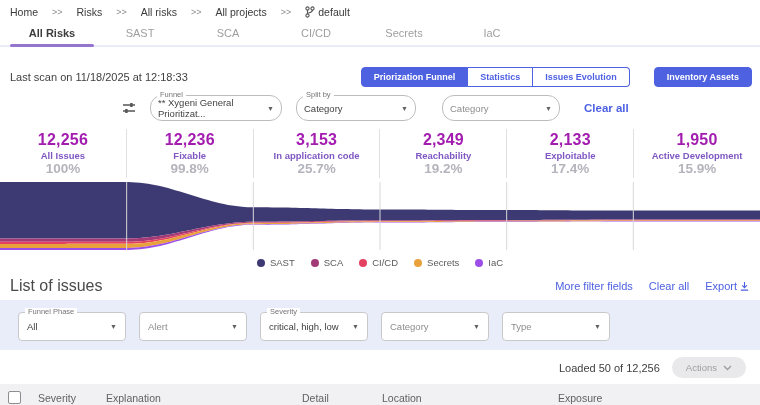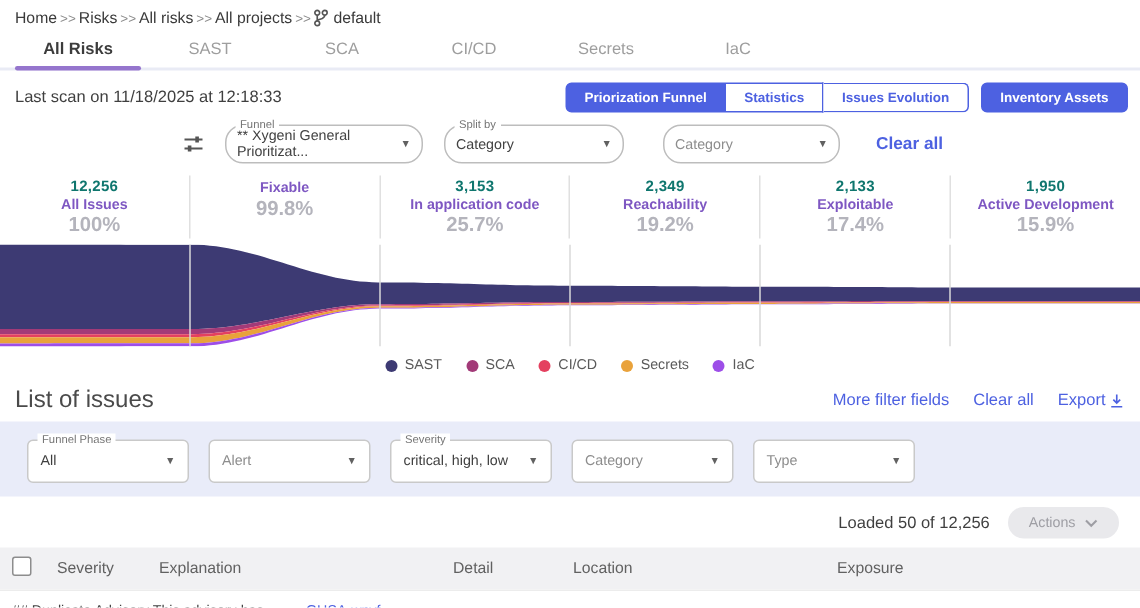--- a/index.html
+++ b/index.html
@@ -1,35 +1,35 @@
 <!DOCTYPE html>
 <html><head>
 <meta charset="utf-8">
 <style>
   * { margin:0; padding:0; box-sizing:border-box; }
   html,body { width:760px; height:405px; overflow:hidden; background:#fff;
     font-family:"Liberation Sans", sans-serif; color:#424242; }
 
   
-  .breadcrumb { display:flex; align-items:center; gap:2px; padding:6px 0 2px 10px;
+  .breadcrumb { display:flex; align-items:center; gap:14px; padding:6px 0 2px 10px;
     font-size:10.5px; color:#3a3a3a; }
   .breadcrumb .sep { color:#8a8a8a; font-size:9px; }
   .breadcrumb .crumb { cursor:pointer; }
   .branch-wrap { display:flex; align-items:center; gap:3px; }
 
   
   .tabs { display:flex; padding-left:8px; border-bottom:2px solid #e9ebf5; margin-top:3px; }
   .tab { width:88px; text-align:center; font-size:11px; color:#9e9e9e; padding:4px 0 6px; cursor:pointer; position:relative; }
   .tab.active { color:#3c3c3c; font-weight:bold; }
   .tab.active::after { content:""; position:absolute; left:2px; right:2px; bottom:-2px; height:3px; background:#9575cd; border-radius:2px; }
 
   
-  .scanrow { display:flex; align-items:center; justify-content:space-between; padding:8px 8px 0 10px; }
+  .scanrow { display:flex; align-items:center; justify-content:space-between; padding:8px 8px 0 10px;margin-top:12px; }
   .scan-info { font-size:11px; color:#3f3f3f; }
-  .viewbtns { display:flex; align-items:center; gap:8px; }
+  .viewbtns { display:flex; align-items:center; gap:24px; }
   .btn-group { display:flex; }
   .vbtn { font-size:9px; font-weight:bold; padding:4px 12px; border:1px solid #4d61e1; color:#4d61e1;
     background:#fff; cursor:pointer; white-space:nowrap; }
   .vbtn:first-child { border-radius:4px 0 0 4px; }
   .btn-group .vbtn + .vbtn { border-left:none; }
   .btn-group .vbtn:last-child { border-radius:0 4px 4px 0; }
   .vbtn.filled { background:#4d61e1; color:#fff; border-radius:4px; }
   .btn-group .vbtn.filled { border-radius:4px 0 0 4px; }
 
   
@@ -39,21 +39,21 @@
   .sel .flabel { position:absolute; top:-5px; left:6px; font-size:7.5px; color:#757575; background:#fff; padding:0 3px; line-height:1; }
   .sel .arrow { margin-left:auto; padding-left:8px; color:#616161; font-size:7px; }
   .sel.w1 { width:132px; } .sel.w2 { width:120px;gap:24px; } .sel.w3 { width:118px; margin-left:12px; }
   .link { color:#4d61e1; font-size:11px; cursor:pointer; white-space:nowrap; }
   .controls .link { font-weight:bold; font-size:11.5px; margin-left:10px; }
 
   
   .stats { display:flex; padding:2px 0 4px; }
   .stat { flex:1; text-align:center; border-right:1px solid #e0e0e0; padding:2px 0; cursor:pointer; }
   .stat:last-child { border-right:none; }
-  .stat .num { font-size:10px; font-weight:bold; color:#0f766e; letter-spacing:.2px; }
+  .stat .num { font-size:16px; font-weight:bold; color:#a21caf; letter-spacing:.2px; }
   .stat .lbl { font-size:9.5px; font-weight:bold; color:#7e57c2; margin-top:1px; }
   .stat .pct { font-size:13.5px; font-weight:bold; color:#b4b4bc; }
 
   
   .legend { display:flex; justify-content:center; gap:16px; align-items:center; padding:7px 0 2px; }
   .litem { display:flex; align-items:center; gap:5px; font-size:9.5px; color:#5a5a5a; cursor:pointer; }
   .ldot { width:8px; height:8px; border-radius:50%; }
 
   
   .listrow { display:flex; align-items:center; justify-content:space-between; padding:7px 10px 5px; }
@@ -159,20 +159,21 @@
   <span class="link">Clear all</span>
 </div>
 
 <div class="stats">
   <div class="stat">
     <div class="num">12,256</div>
     <div class="lbl">All Issues</div>
     <div class="pct">100%</div>
   </div>
   <div class="stat">
+    <div class="num">12,236</div>
     <div class="lbl">Fixable</div>
     <div class="pct">99.8%</div>
   </div>
   <div class="stat">
     <div class="num">3,153</div>
     <div class="lbl">In application code</div>
     <div class="pct">25.7%</div>
   </div>
   <div class="stat">
     <div class="num">2,349</div>

